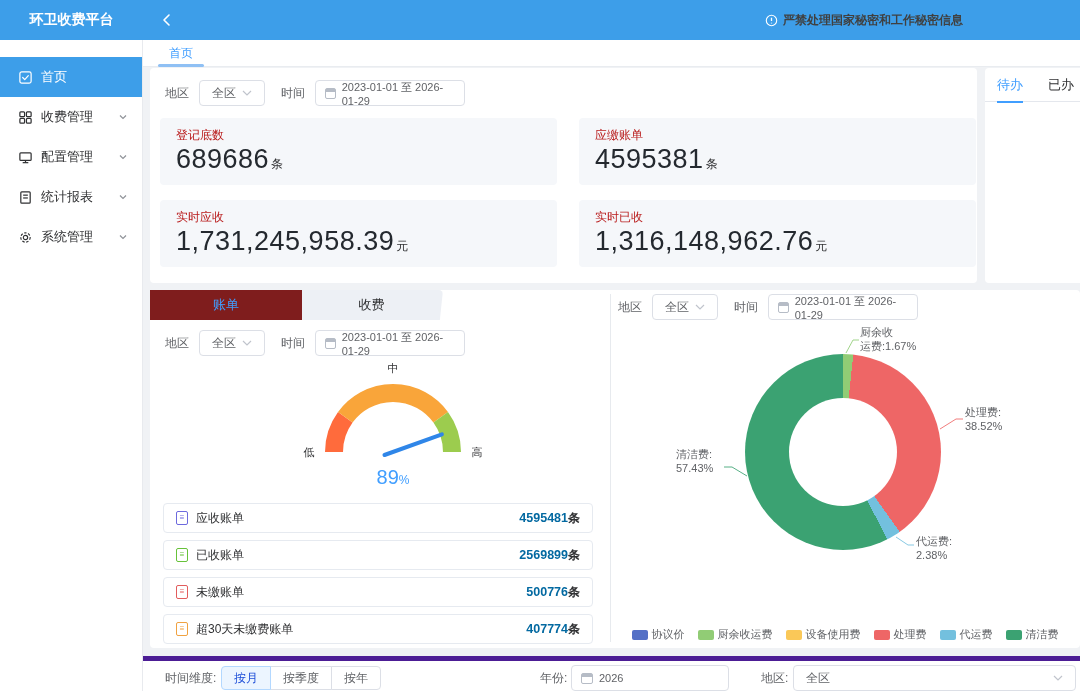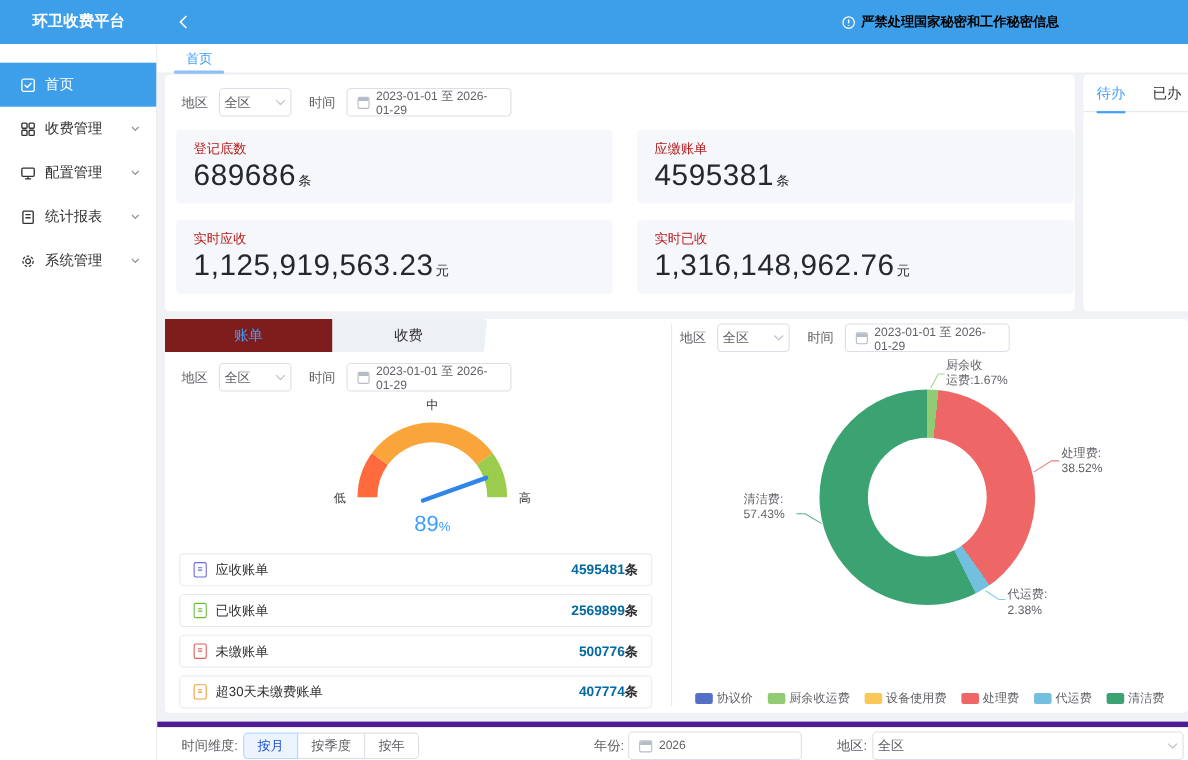--- a/index.html
+++ b/index.html
@@ -4,21 +4,21 @@
 <style>
   * { margin:0; padding:0; box-sizing:border-box; }
   body { font-family:"Liberation Sans","DejaVu Sans",sans-serif; background:#f0f2f5; }
   .app { position:relative; width:1080px; height:691px; background:#f0f2f5; overflow:hidden; }
 
   
   .topbar { position:absolute; left:0; top:0; width:1080px; height:40px; background:#3d9ee9; }
   .brand { position:absolute; left:0; top:0; width:143px; height:40px; color:#fff; font-size:14px; font-weight:bold;
            display:flex; align-items:center; justify-content:center; }
   .back-btn { position:absolute; left:155px; top:8px; width:24px; height:24px; display:flex; align-items:center; justify-content:center; cursor:pointer; }
-  .warning { position:absolute; left:765px; top:0; height:40px; display:flex; align-items:center; gap:5px; color:#000000; font-size:12px; font-weight:bold; }
+  .warning { position:absolute; left:765px; top:0; height:40px; display:flex; align-items:center; gap:5px; color:#404040; font-size:12px; font-weight:bold; }
 
   
   .sidebar { position:absolute; left:0; top:40px; width:143px; height:651px; background:#fff; border-right:1px solid #e8eaee; }
   .side-item { position:relative; height:40px; display:flex; align-items:center; padding-left:18px; gap:8px;
                color:#303133; font-size:13px; cursor:pointer; }
   .side-item .caret { position:absolute; right:14px; color:#909399; display:flex; }
   .side-item.active { background:#3d9ee9; color:#fff; }
   .side-icon { display:flex; width:15px; height:15px; }
   .sidebar-pad { height:17px; }
 
@@ -31,21 +31,21 @@
   
   .card { position:absolute; background:#fff; border-radius:4px; }
   .main-card { left:150px; top:68px; width:827px; height:215px; }
   .todo-card { left:985px; top:68px; width:110px; height:215px; border-radius:4px 0 0 4px; }
   .charts-card { left:150px; top:290px; width:930px; height:358px; }
 
   
   .filter-row { position:absolute; display:flex; align-items:center; font-size:12px; color:#606266; }
   .f-label { margin-right:10px; }
   .sel { display:inline-flex; align-items:center; justify-content:space-between; height:26px; border:1px solid #dcdfe6;
-         border-radius:4px; background:#fff; padding:0 4px; font-size:12px; color:#606266; cursor:pointer; }
+         border-radius:4px; background:#fff; padding:0 12px; font-size:12px; color:#606266; cursor:pointer; }
   .sel.w66 { width:66px; margin-right:16px; }
   .sel.wide { width:283px; }
   .chev { display:flex; }
   .date-input { display:inline-flex; align-items:center; gap:6px; height:26px; border:1px solid #dcdfe6; border-radius:4px;
                 background:#fff; padding:0 9px; font-size:11px; color:#606266; cursor:text; }
   .cal { display:inline-block; width:12px; height:11px; border:1px solid #b6bcc6; border-radius:2px;
          background:linear-gradient(#b6bcc6 0 3px, transparent 3px); }
 
   
   .tile { position:absolute; width:397px; height:67px; background:#f5f7fa; border-radius:4px; padding:9px 16px; }
@@ -237,21 +237,21 @@
     <div class="tile" style="left:10px; top:50px;">
       <div class="t-label">登记底数</div>
       <div class="t-value"><span>689686</span><span class="t-unit">条</span></div>
     </div>
     <div class="tile" style="left:429px; top:50px;">
       <div class="t-label">应缴账单</div>
       <div class="t-value"><span>4595381</span><span class="t-unit">条</span></div>
     </div>
     <div class="tile" style="left:10px; top:132px;">
       <div class="t-label">实时应收</div>
-      <div class="t-value"><span>1,125,919,563.23</span><span class="t-unit">元</span></div>
+      <div class="t-value"><span>1,731,245,958.39</span><span class="t-unit">元</span></div>
     </div>
     <div class="tile" style="left:429px; top:132px;">
       <div class="t-label">实时已收</div>
       <div class="t-value"><span>1,316,148,962.76</span><span class="t-unit">元</span></div>
     </div>
   </div>
 
   <div class="card todo-card">
     <div class="todo-tabs">
       <span class="todo-tab active">待办</span>

